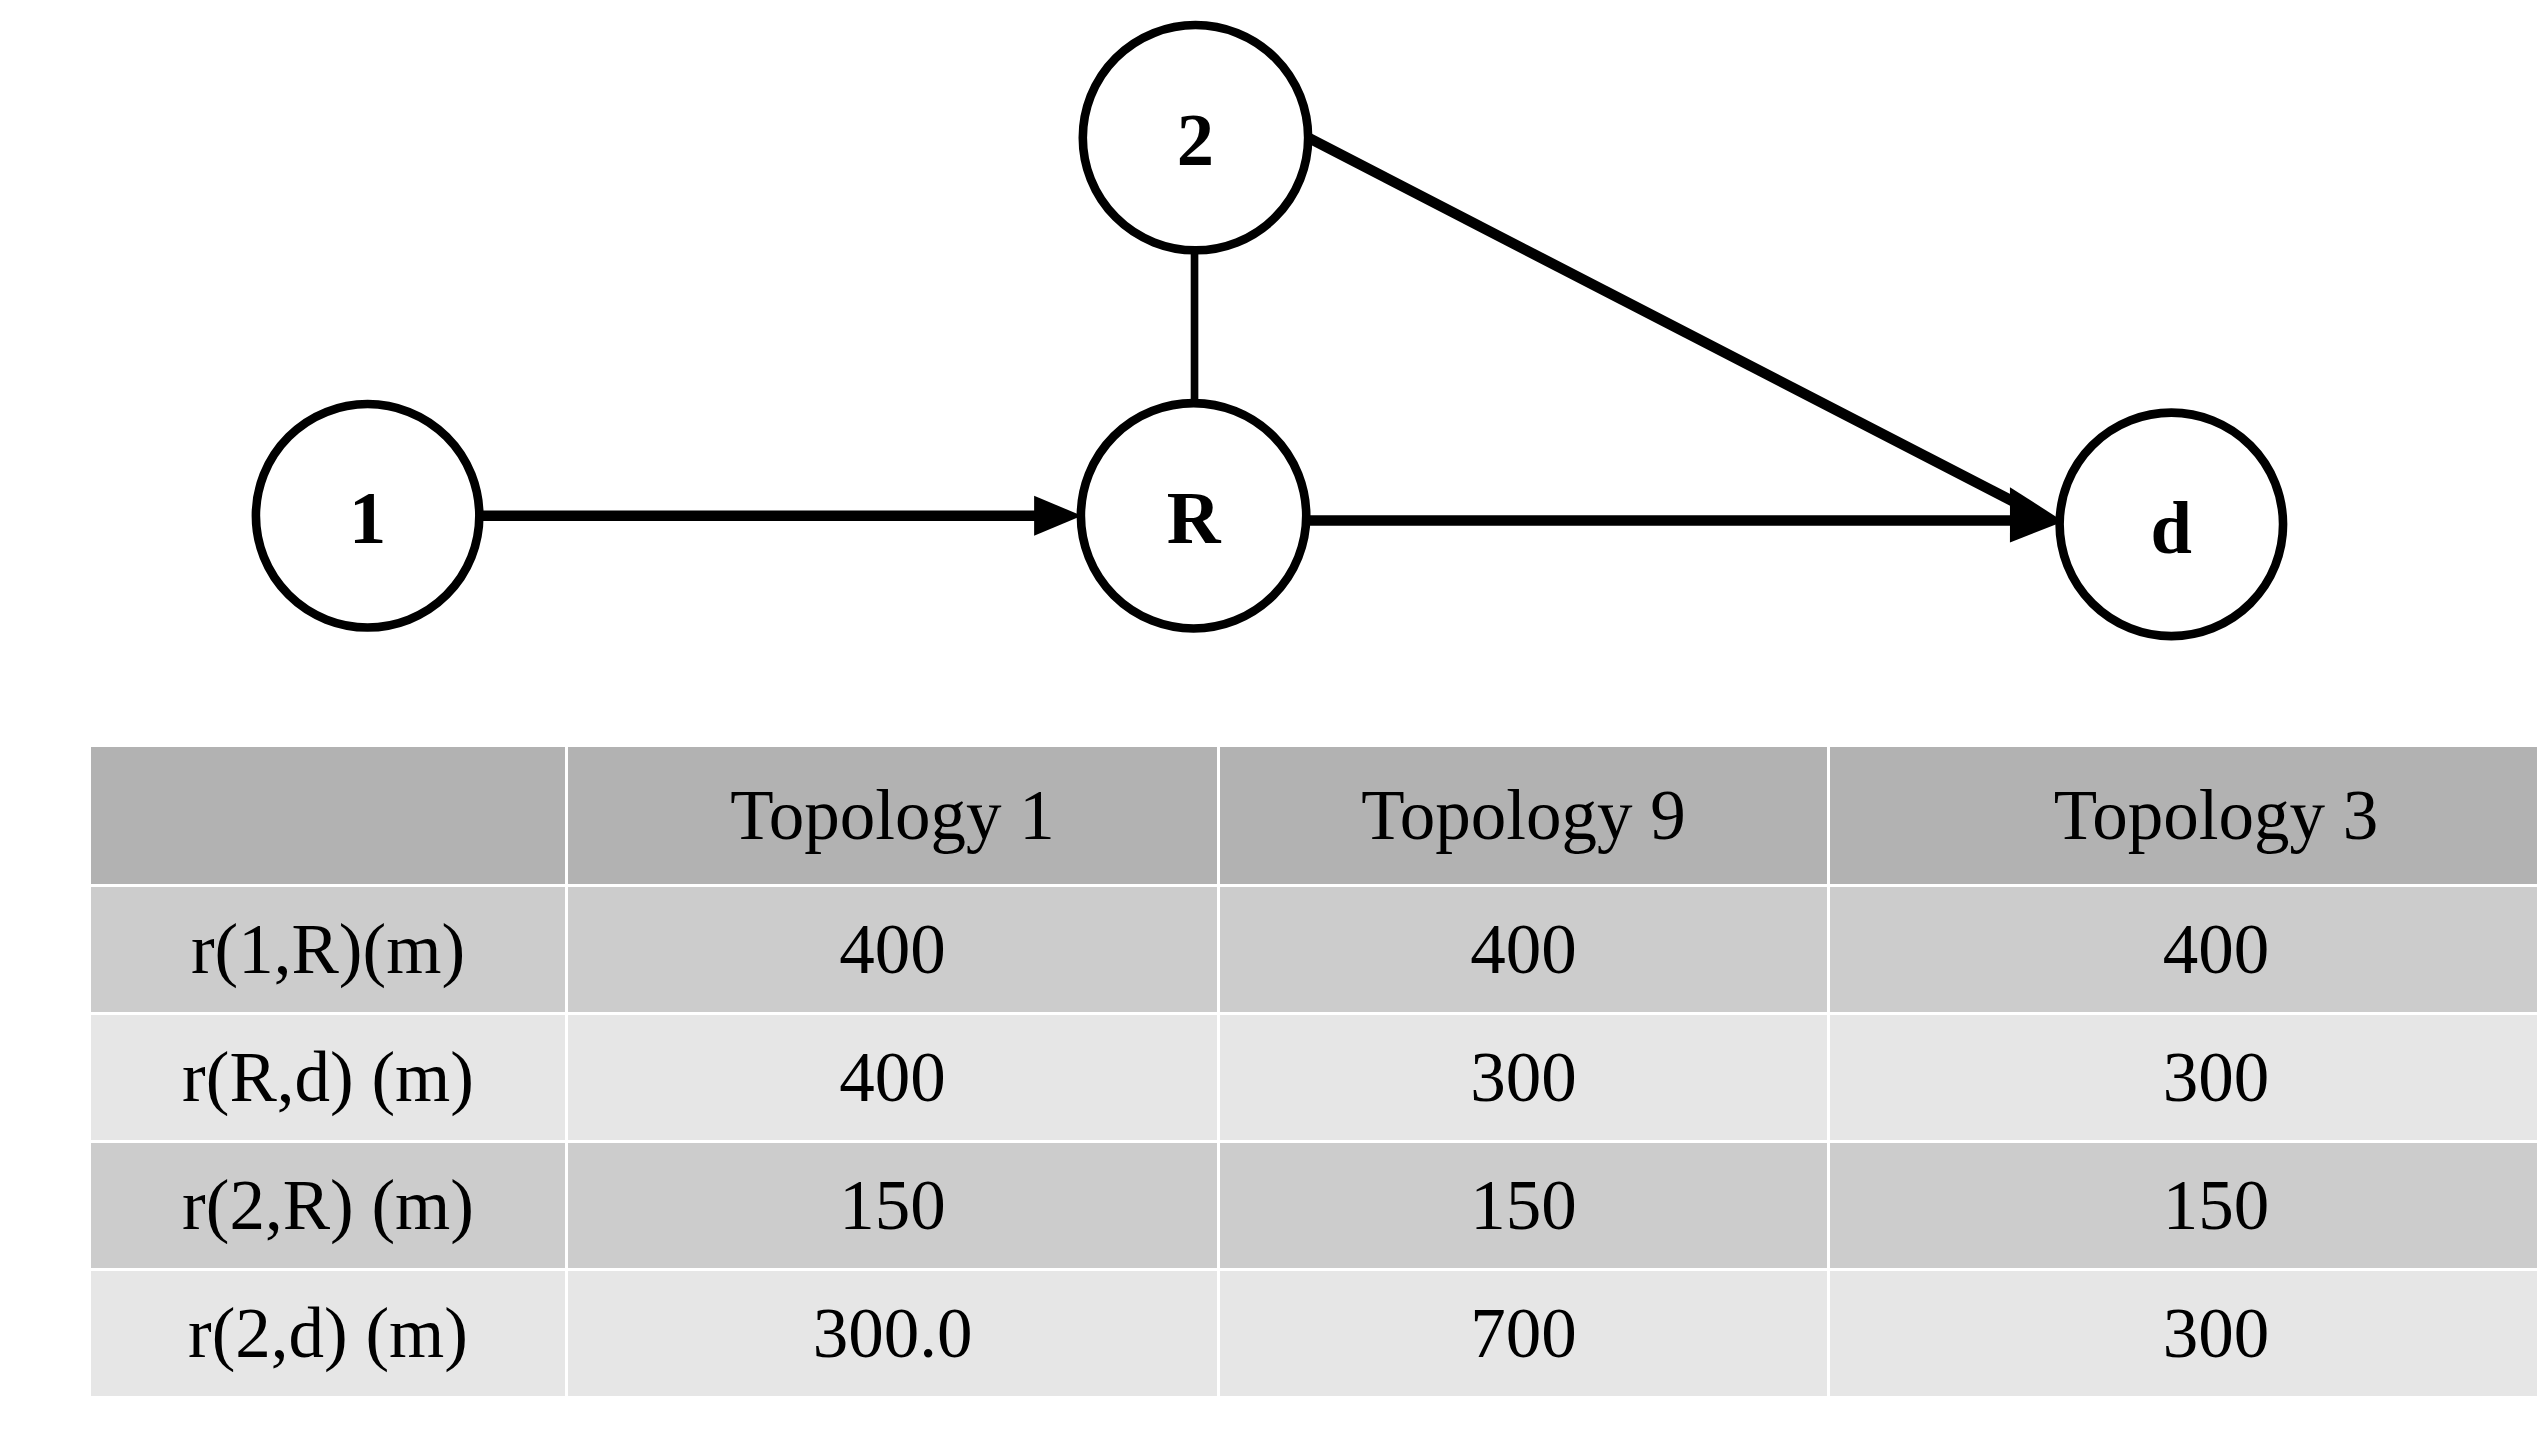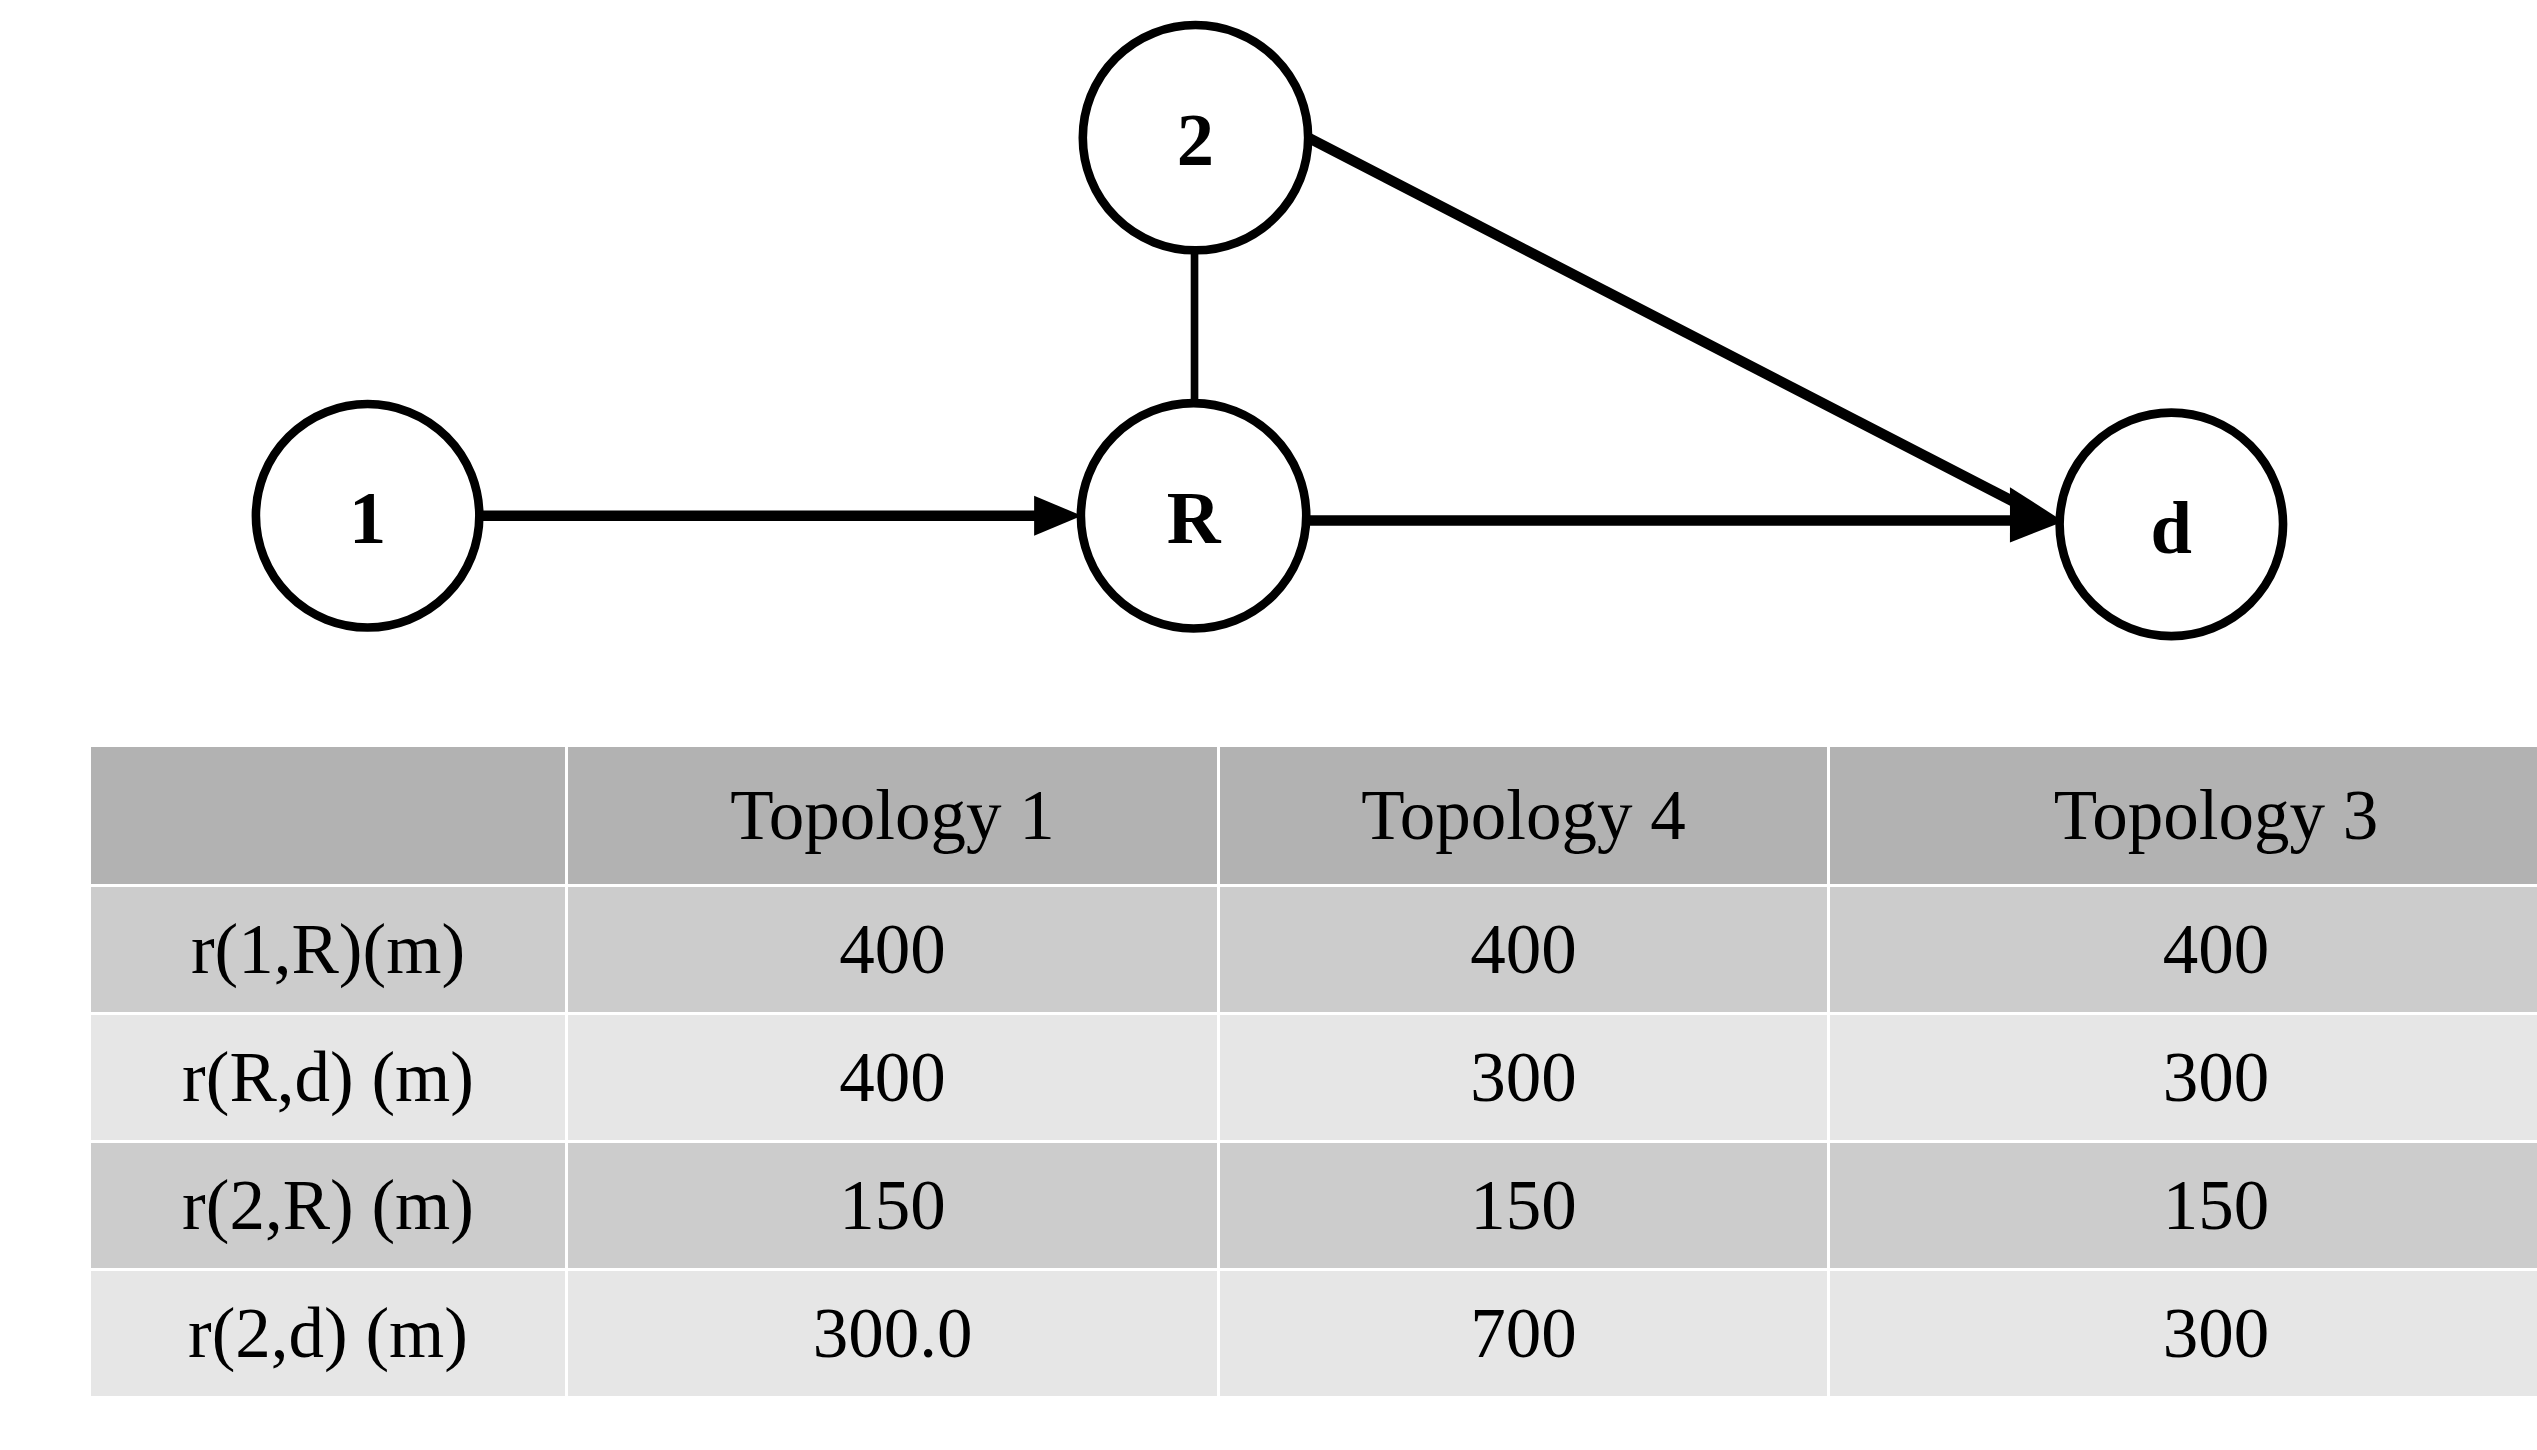--- a/index.html
+++ b/index.html
@@ -138,21 +138,21 @@
       </g>
 
     </svg>
   </div>
 
   <table id="data-table">
     <thead>
       <tr>
         <th class="col-label"></th>
         <th class="col-t1">Topology 1</th>
-        <th class="col-t2">Topology 4</th>
+        <th class="col-t2">Topology 9</th>
         <th class="col-t3">Topology 3</th>
       </tr>
     </thead>
     <tbody>
       <tr class="row-odd">
         <td class="col-label">r(1,R)(m)</td>
         <td class="col-t1">400</td>
         <td class="col-t2">400</td>
         <td class="col-t3">400</td>
       </tr>

